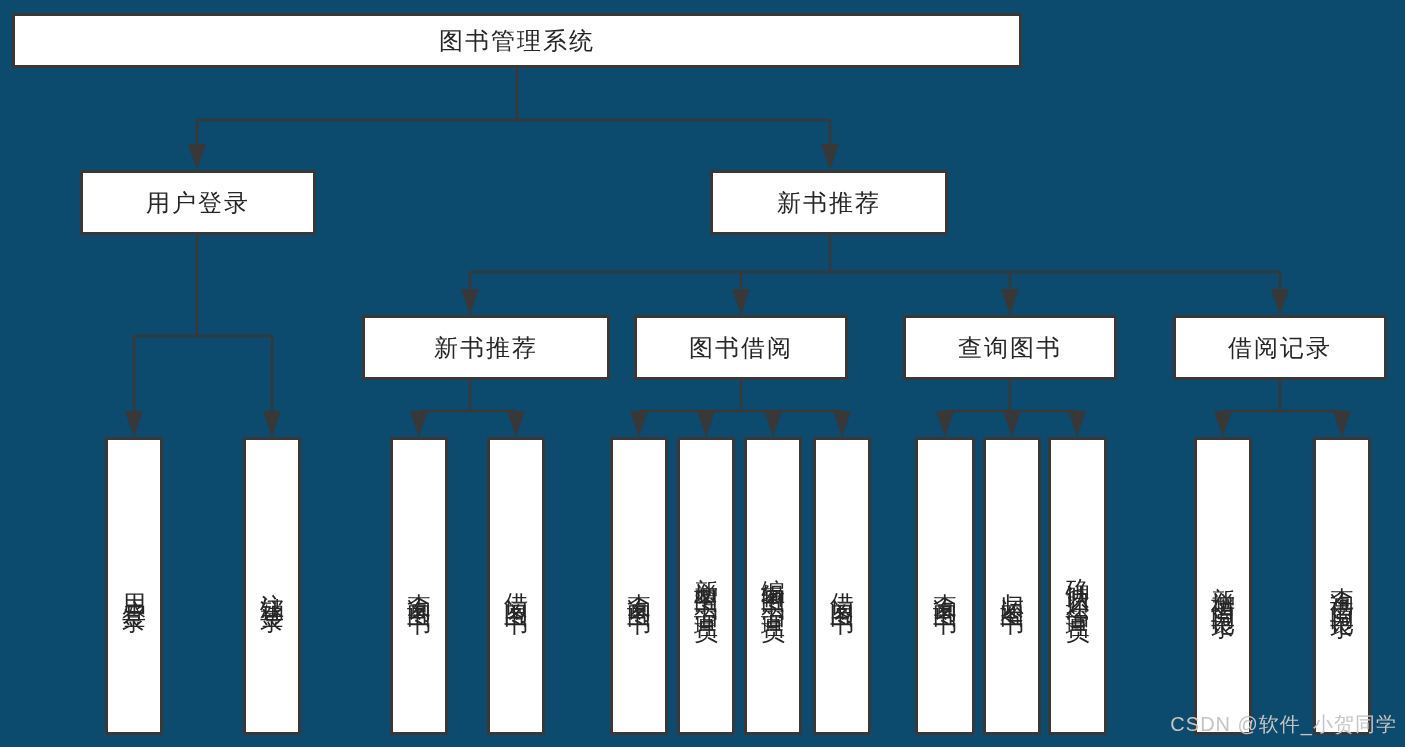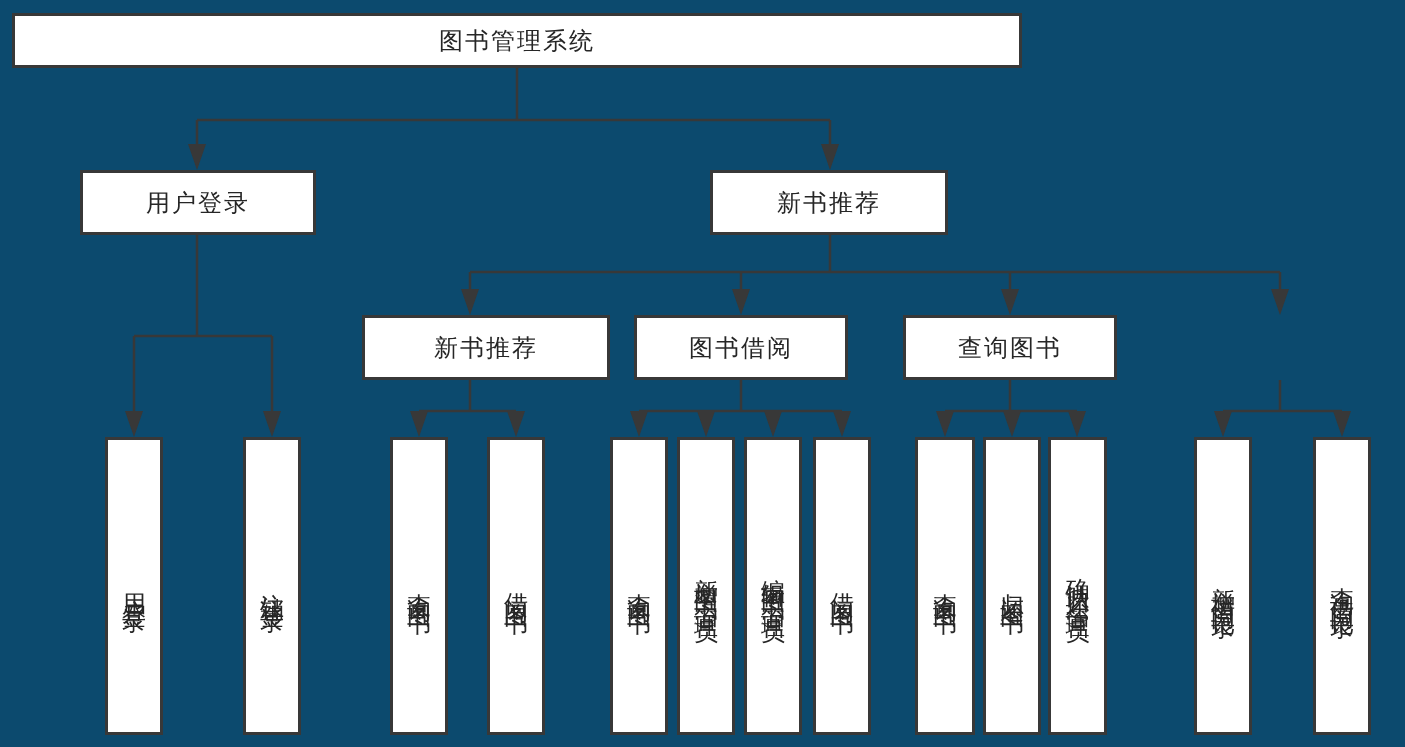--- a/index.html
+++ b/index.html
@@ -76,20 +76,23 @@
 
   <div class="box h" style="left:362px;top:315px;width:248px;height:65px">
     <span class="label">新书推荐</span>
   </div>
   <div class="box h" style="left:634px;top:315px;width:214px;height:65px">
     <span class="label">图书借阅</span>
   </div>
   <div class="box h" style="left:903px;top:315px;width:214px;height:65px">
     <span class="label">查询图书</span>
   </div>
+  <div class="box h" style="left:1173px;top:315px;width:214px;height:65px">
+    <span class="label">借阅记录</span>
+  </div>
 
   <div class="box v" style="left:105px;top:437px;width:58px;height:298px">
     <span class="label">用户登录</span>
   </div>
   <div class="box v" style="left:243px;top:437px;width:58px;height:298px">
     <span class="label">注销登录</span>
   </div>
 
   <div class="box v" style="left:390px;top:437px;width:58px;height:298px">
     <span class="label">查询图书</span>
@@ -121,13 +124,14 @@
     <span class="label">确认归还（管理员）</span>
   </div>
 
   <div class="box v" style="left:1194px;top:437px;width:58px;height:298px">
     <span class="label">新增借阅记录</span>
   </div>
   <div class="box v" style="left:1313px;top:437px;width:58px;height:298px">
     <span class="label">查询借阅记录</span>
   </div>
 
+  <div class="watermark">CSDN @软件_小贺同学</div>
 </div>
 
 </body></html>

